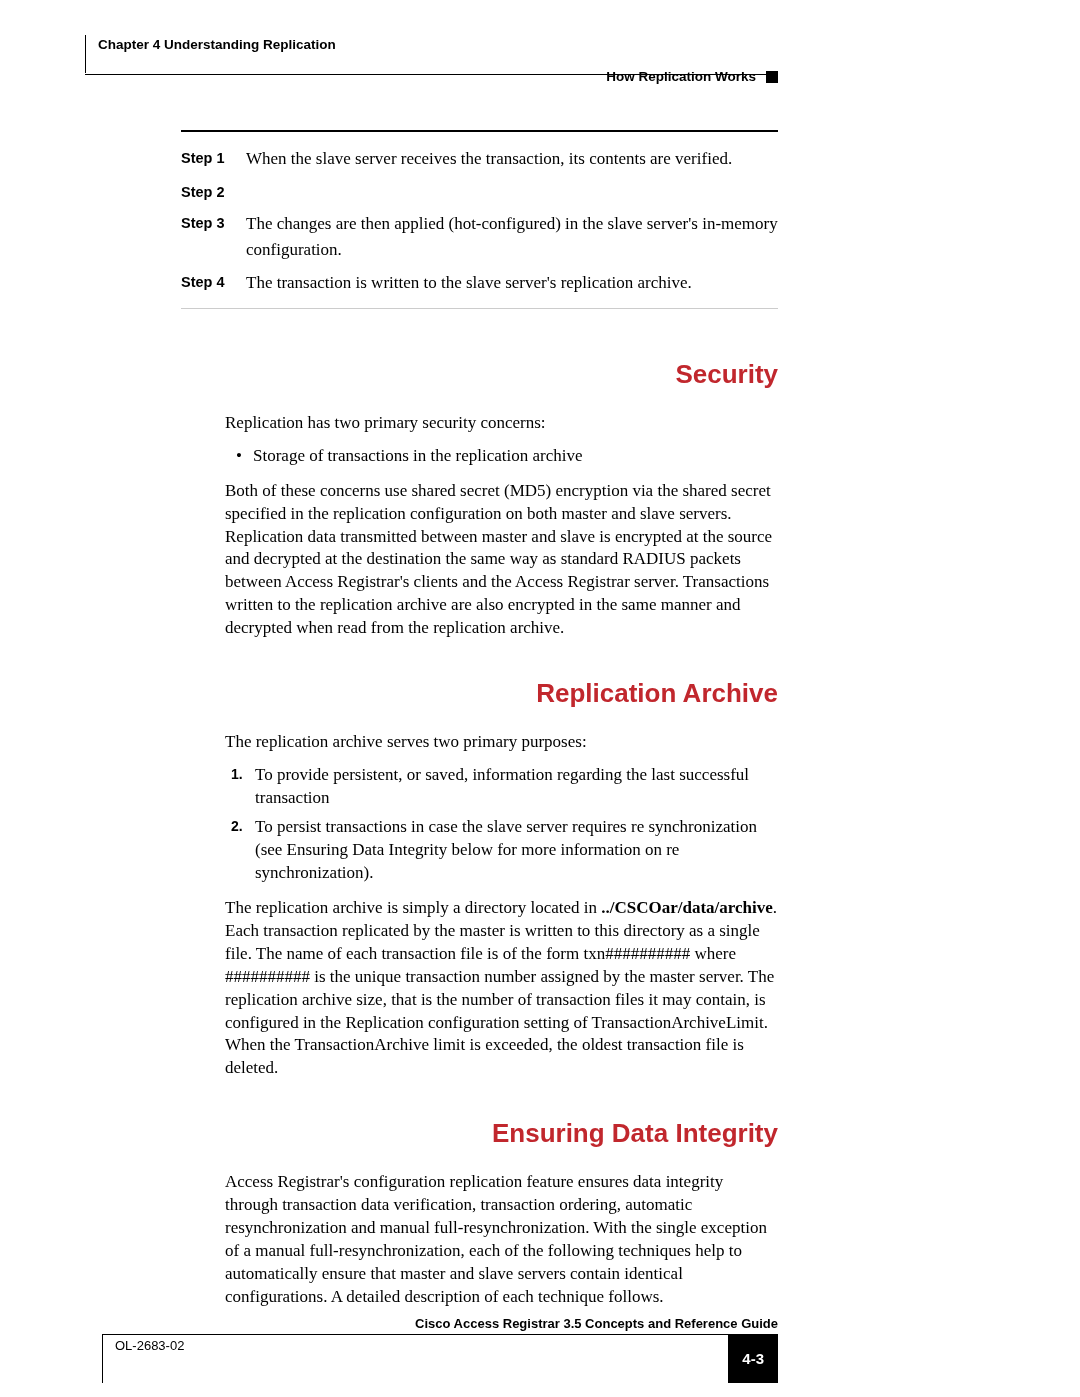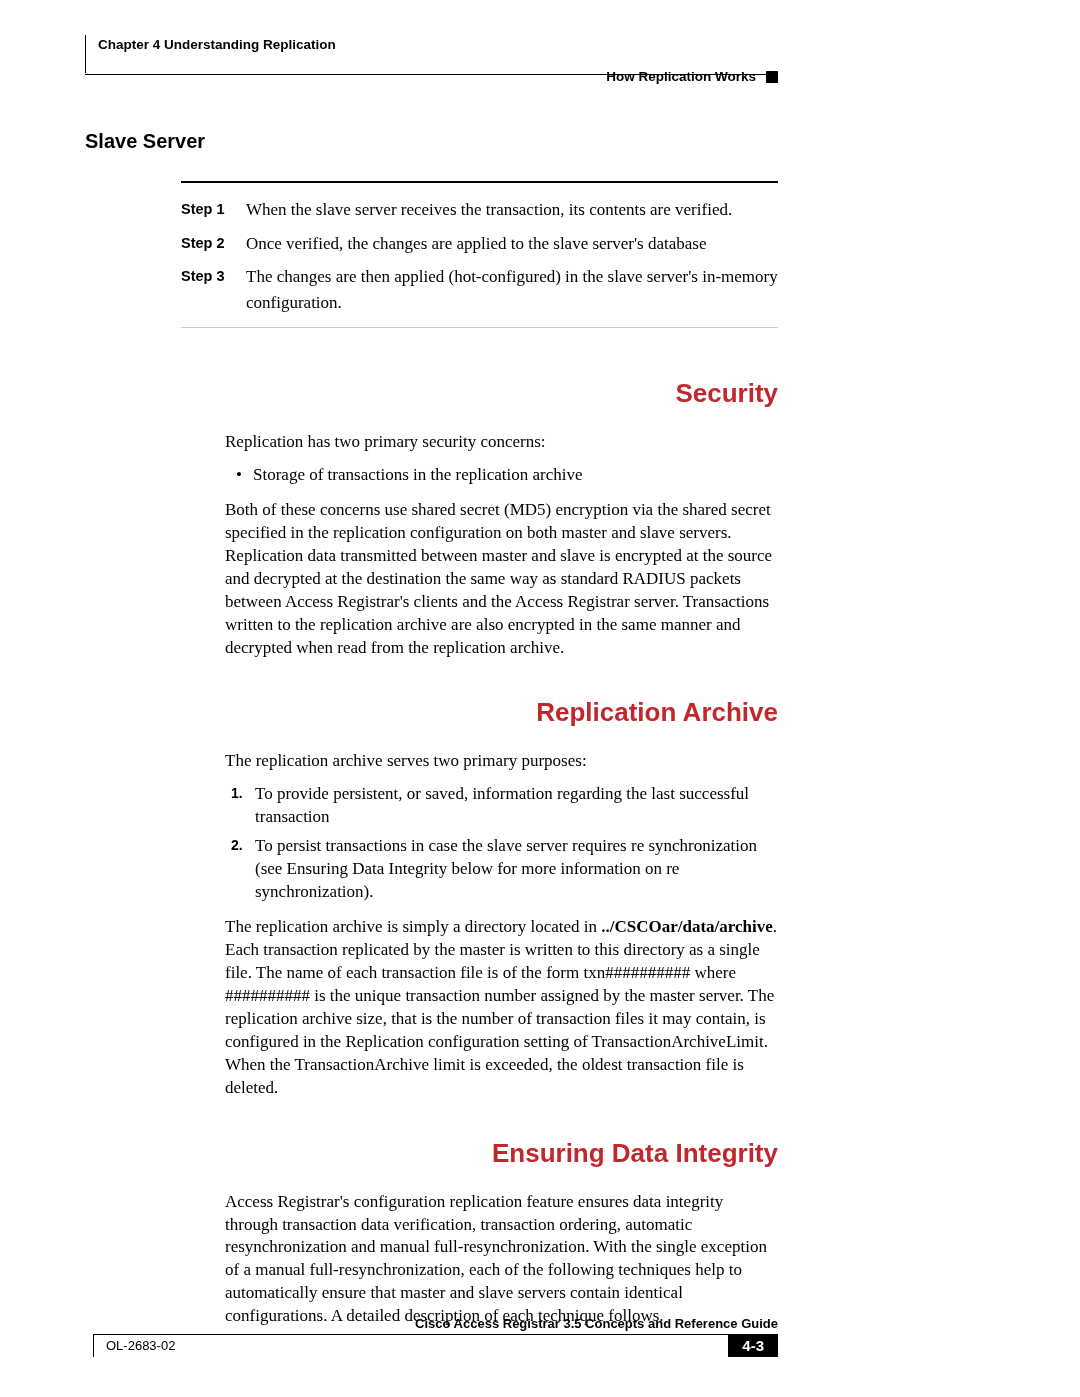--- a/index.html
+++ b/index.html
@@ -152,21 +152,21 @@
     font-family: Arial, Helvetica, sans-serif;
     font-weight: bold;
     font-size: 14px;
   }
 
   .bold-inline { font-weight: bold; }
 
   .footer {
     position: absolute;
     bottom: 40px;
-    left: 93px;
+    left: 102px;
     right: 85px;
   }
   .footer-line {
     border-top: 1px solid #000;
     position: relative;
     height: 22px;
   }
   .footer-title {
     font-family: Arial, Helvetica, sans-serif;
     font-weight: bold;
@@ -186,56 +186,58 @@
     font-family: Arial, Helvetica, sans-serif;
     font-weight: normal;
     font-size: 13px;
   }
   .page-num-box {
     background: #000;
     color: #fff;
     font-family: Arial, Helvetica, sans-serif;
     font-weight: bold;
     font-size: 15px;
-    padding: 3px 14px;
+    padding: 16px 14px;
     margin-top: -4px;
   }
 </style>
 </head>
 <body>
 
 <div class="page">
 
   <div class="header-rule">
     <div class="header-chapter">Chapter 4      Understanding Replication</div>
     <div class="header-section-row">
       <span>How Replication Works</span>
       <span class="header-square"></span>
     </div>
   </div>
   <div class="header-underline"></div>
 
   <div class="content">
 
-    <h3 class="sub-heading">Slave Server</h3>
 
     <div class="steps-block">
       <div class="steps-rule-top"></div>
 
       <div class="step-row">
         <div class="step-label">Step 1</div>
         <div class="step-text">When the slave server receives the transaction, its contents are verified.</div>
       </div>
       <div class="step-row">
         <div class="step-label">Step 2</div>
-        <div class="step-text">Once verified, the changes are applied to the slave server's database</div>
       </div>
       <div class="step-row">
         <div class="step-label">Step 3</div>
         <div class="step-text">The changes are then applied (hot-configured) in the slave server's in-memory configuration.</div>
+      </div>
+      <div class="step-row">
+        <div class="step-label">Step 4</div>
+        <div class="step-text">The transaction is written to the slave server's replication archive.</div>
       </div>
 
       <div class="steps-rule-bottom"></div>
     </div>
 
     <h2 class="section-heading">Security</h2>
     <div class="body-block">
       <p>Replication has two primary security concerns:</p>
       <ul class="bullets">
         <li>Storage of transactions in the replication archive</li>

